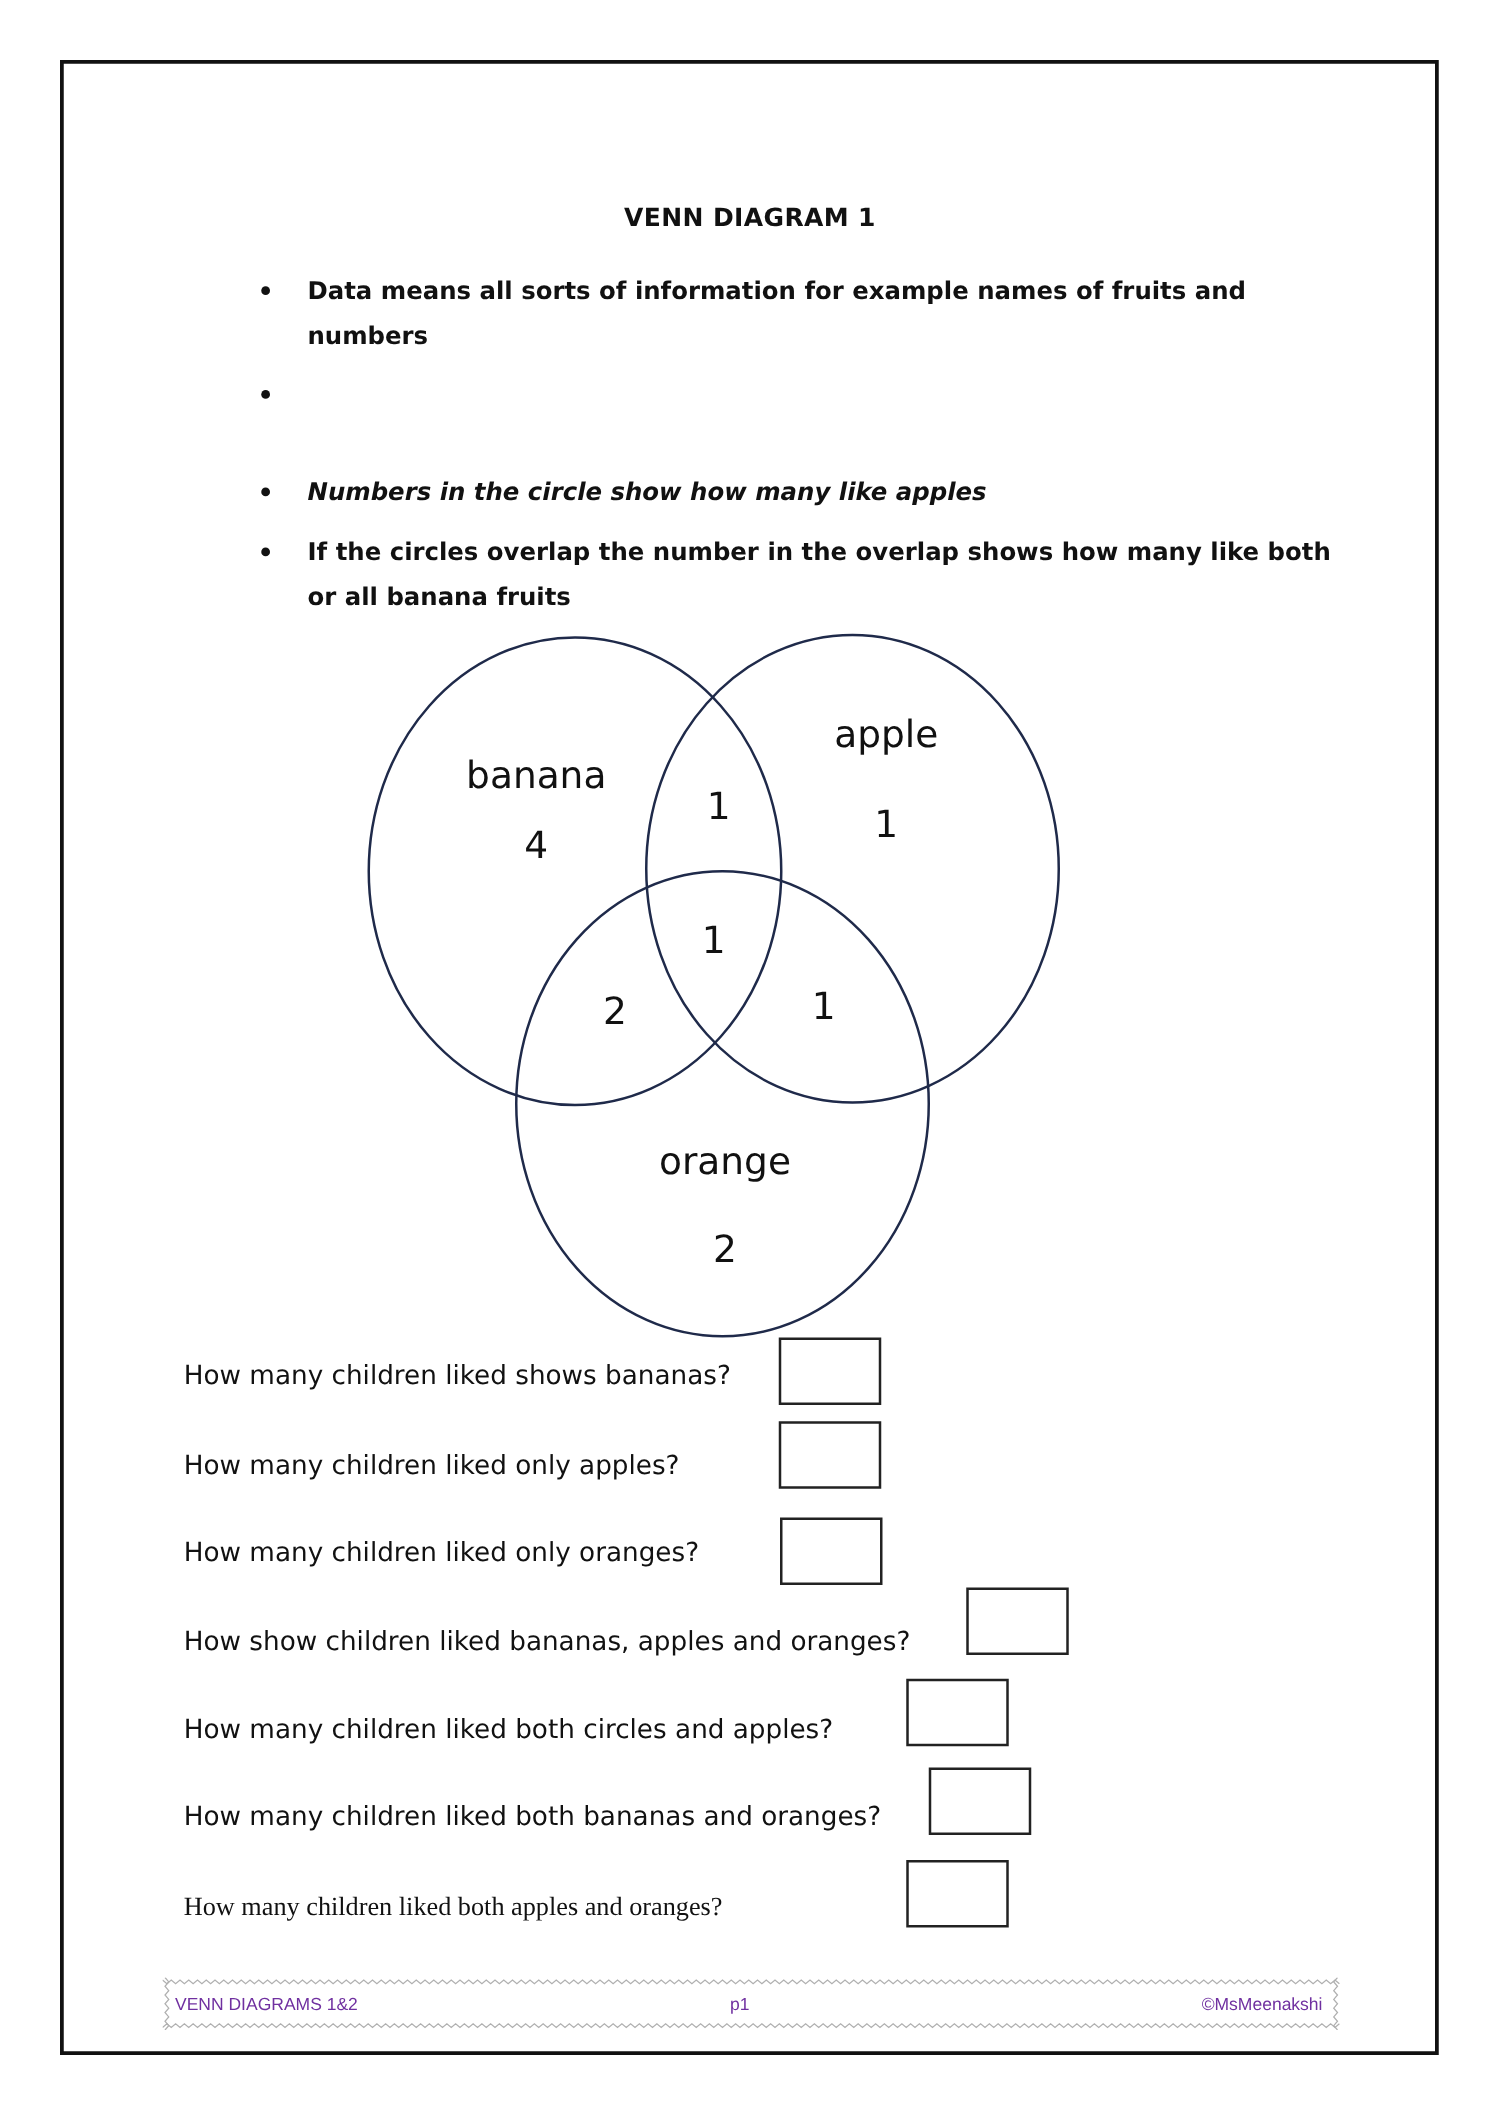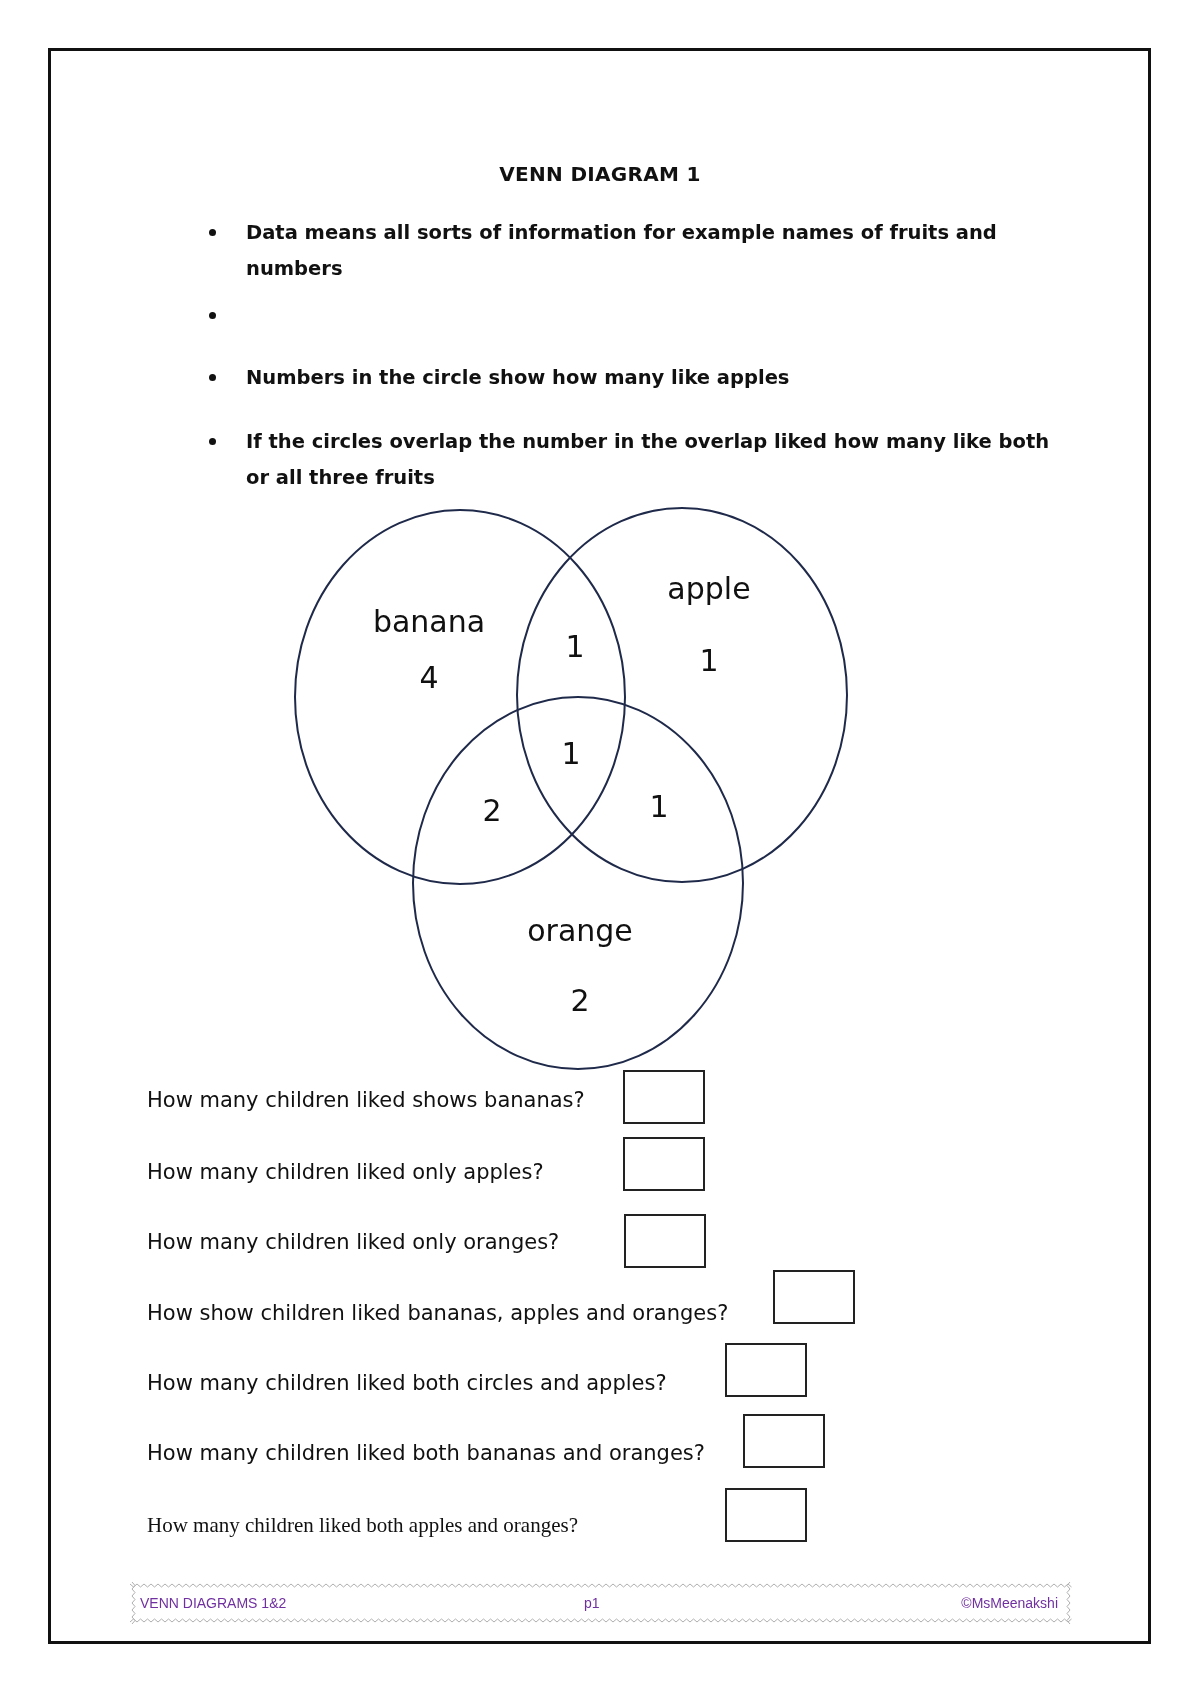--- a/index.html
+++ b/index.html
@@ -54,27 +54,27 @@
 <div class="title">VENN DIAGRAM 1</div>
 
 <div class="bullets">
   <div class="bullet" style="top:215px;">
     <span class="bullet-dot"></span>
     <span>Data means all sorts of information for example names of fruits and numbers</span>
   </div>
   <div class="bullet" style="top:298px;">
     <span class="bullet-dot"></span>
   </div>
-  <div class="bullet" style="top:360px;">
+  <div class="bullet" style="top:376px;font-style:italic;">
     <span class="bullet-dot"></span>
     <span>Numbers in the circle show how many like apples</span>
   </div>
   <div class="bullet" style="top:424px;">
     <span class="bullet-dot"></span>
-    <span>If the circles overlap the number in the overlap liked how many like both or all three fruits</span>
+    <span>If the circles overlap the number in the overlap shows how many like both or all banana fruits</span>
   </div>
 </div>
 
 <svg class="venn" width="1200" height="1697">
   <ellipse cx="460" cy="697" rx="165" ry="187" style="stroke: rgb(31, 42, 74);"></ellipse>
   <ellipse cx="682" cy="695" rx="165" ry="187" style="stroke: rgb(31, 42, 74);"></ellipse>
   <ellipse cx="578" cy="883" rx="165" ry="186" style="stroke: rgb(31, 42, 74);"></ellipse>
 
   <text class="set-label" x="429" y="621" text-anchor="middle" dominant-baseline="central">banana</text>
   <text class="set-label" x="709" y="588" text-anchor="middle" dominant-baseline="central">apple</text>

